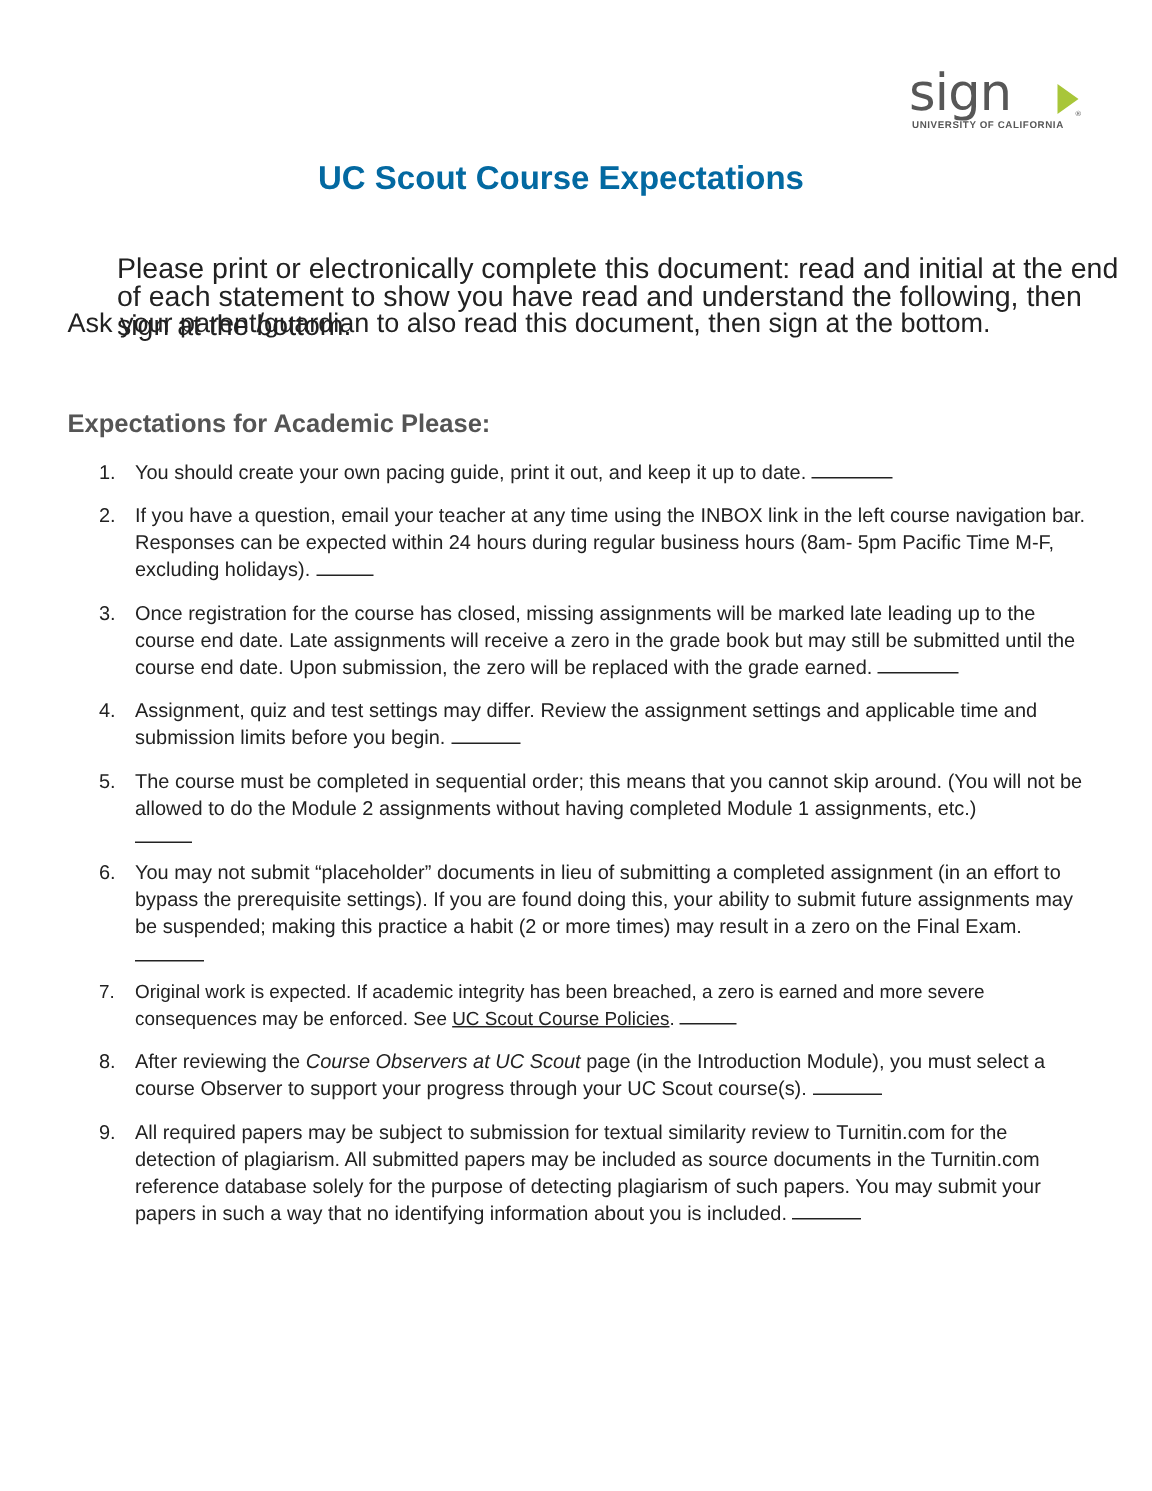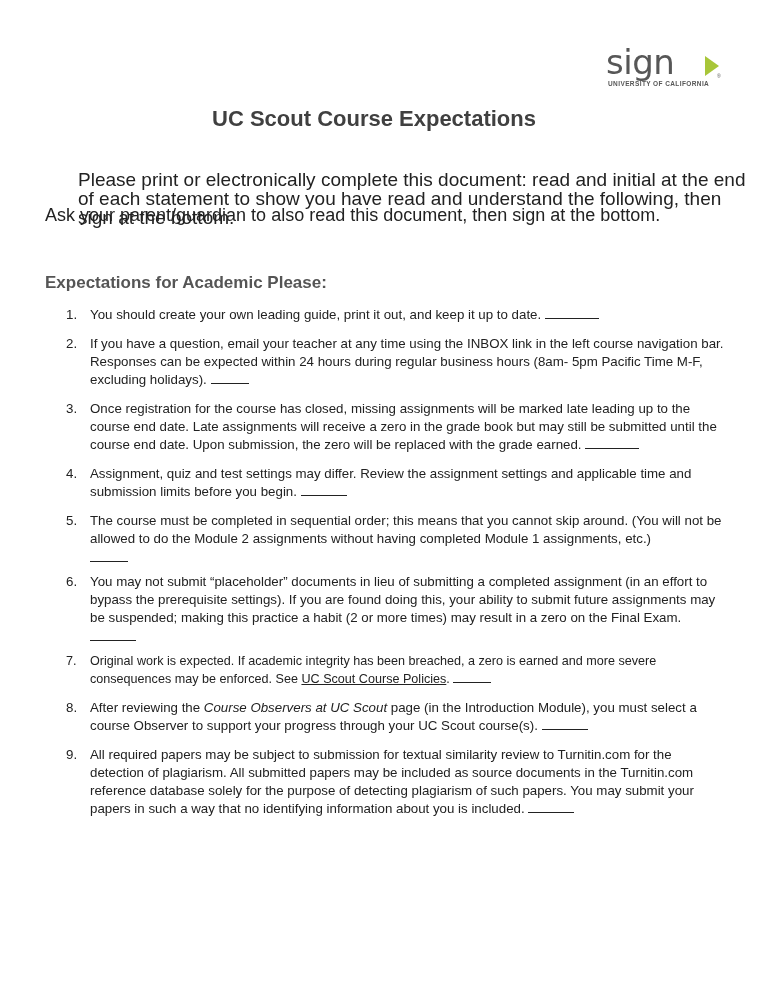--- a/index.html
+++ b/index.html
@@ -60,21 +60,21 @@
       color: #575757;
     }
     .title {
       position: absolute;
       left: 0;
       width: 748px;
       top: 106px;
       text-align: center;
       font-size: 22px;
       font-weight: bold;
-      color: #404040;
+      color: #0369a1;
       margin: 0;
     }
     .intro {
       position: absolute;
       left: 61px;
       top: 153px;
       width: 680px;
       font-size: 19px;
       line-height: 19px;
       margin: 17px;
@@ -161,21 +161,21 @@
 
 <p class="intro">Please print or electronically complete this document: read and initial at the end of each statement to show you have read and understand the following, then sign at the bottom.</p>
 
 <p class="intro2">Ask your parent/guardian to also read this document, then sign at the bottom.</p>
 
 <h2 class="section-heading">Expectations for Academic Please:</h2>
 
 <ol class="expectations">
   <li>
     <span class="num">1.</span>
-    <span>You should create your own leading guide, print it out, and keep it up to date.</span>
+    <span>You should create your own pacing guide, print it out, and keep it up to date.</span>
     <span class="blank b8"></span>
   </li>
   <li>
     <span class="num">2.</span>
     <span>If you have a question, email your teacher at any time using the INBOX link in the left course navigation bar. Responses can be expected within 24 hours during regular business hours (8am- 5pm Pacific Time M-F, excluding holidays).</span>
     <span class="blank b6"></span>
   </li>
   <li>
     <span class="num">3.</span>
     <span>Once registration for the course has closed, missing assignments will be marked late leading up to the course end date. Late assignments will receive a zero in the grade book but may still be submitted until the course end date. Upon submission, the zero will be replaced with the grade earned.</span>

